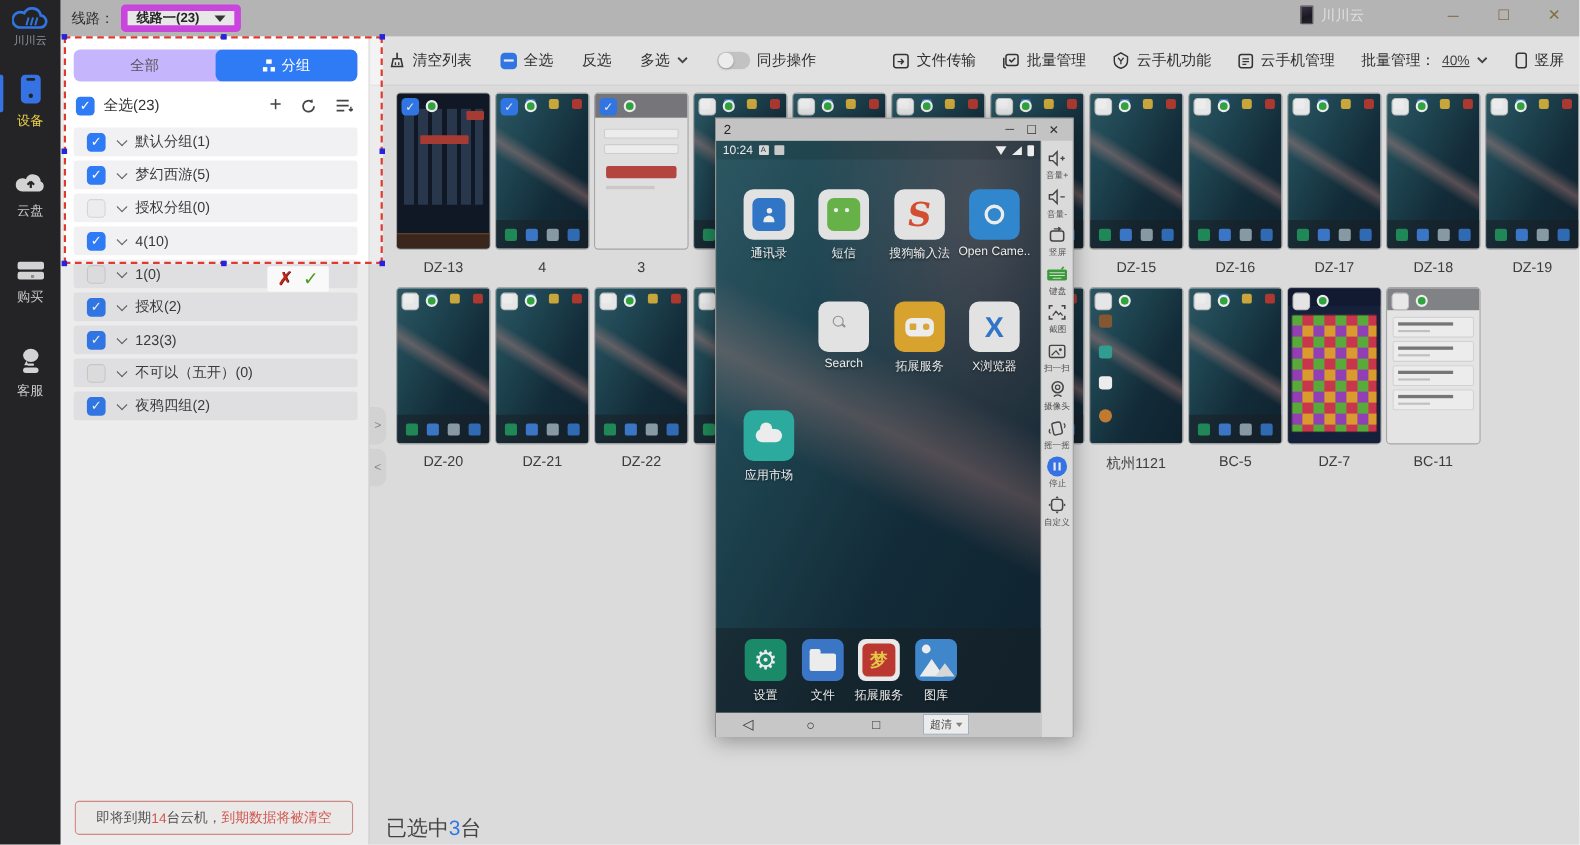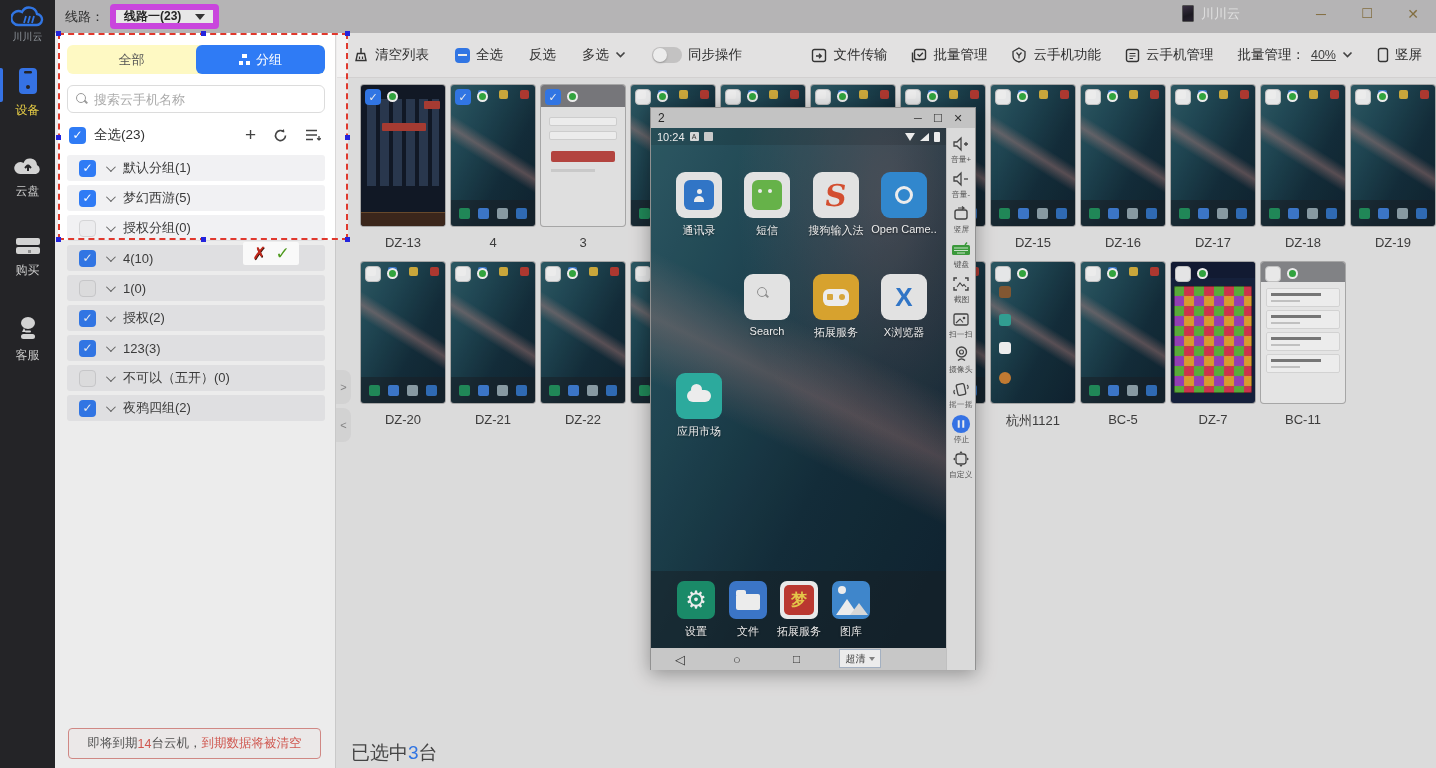--- a/index.html
+++ b/index.html
@@ -25,21 +25,21 @@
   .line-dd .ddv { font-weight:bold; font-size:12px; color:#222; }
   .caret { width:0; height:0; border-left:5px solid transparent; border-right:5px solid transparent; border-top:6px solid #333; }
   .win-right { position:absolute; right:0; top:0; height:27px; display:flex; align-items:center; gap:0; }
   .mini-thumb { width:12px; height:17px; border-radius:1px; background:linear-gradient(160deg,#3a2f44,#17151d 60%,#241d2c); border:1px solid #555; margin-right:7px; }
   .win-appname { color:#f2f2f2; font-size:13px; margin-right:58px; }
   .wbtn { width:46px; height:27px; display:flex; align-items:center; justify-content:center; color:#8a7340; font-size:14px; cursor:pointer; }
   .wbtn.max { font-size:13px; }
 
   
   .panel { position:absolute; left:55px; top:33px; width:281px; bottom:0; background:#ffffff; z-index:4; border-right:1px solid #d9d8d8; }
-  .tabs { display:flex; margin:12px 10px 0 12px; height:29px; border-radius:6px; background:#fef9c3; overflow:hidden; }
+  .tabs { display:flex; margin:12px 10px 0 12px; height:29px; border-radius:6px; background:#c4b5fd; overflow:hidden; }
   .tab { flex:1; display:flex; align-items:center; justify-content:center; gap:6px; font-size:13px; color:#555; cursor:pointer; border-radius:6px; }
   .tab.active { background:#2f7bf5; color:#fff; }
   .tab-grid-icon { display:inline-block; width:11px; height:11px; position:relative; }
   .tab-grid-icon::before { content:""; position:absolute; left:3px; top:0; width:5px; height:4px; background:#fff; }
   .tab-grid-icon::after { content:""; position:absolute; left:0; bottom:0; width:4px; height:4px; background:#fff; box-shadow:7px 0 0 #fff; }
   .search { margin:11px 10px 0 12px; height:28px; border:1px solid #dcdcdc; border-radius:6px; display:flex; align-items:center; padding:0 8px; gap:6px; background:#fff; }
   .mag { position:relative; width:12px; height:12px; flex:none; }
   .mag::before { content:""; position:absolute; left:0; top:0; width:8px; height:8px; border:1.5px solid #9a9a9a; border-radius:50%; }
   .mag::after { content:""; position:absolute; left:8px; top:8px; width:4px; height:1.5px; background:#9a9a9a; transform:rotate(45deg); }
   .search input { border:none; outline:none; flex:1; font-size:13px; color:#333; background:transparent; font-family:inherit; }
@@ -264,24 +264,20 @@
   <div class="panel">
     <div class="tabs">
       <div class="tab">
           <span>全部</span>
         </div>
       <div class="tab active">
         <span class="tab-grid-icon"></span>
         <span>分组</span>
       </div>
     </div>
-    <div class="search">
-      <span class="mag"></span>
-      <input type="text" placeholder="搜索云手机名称" style="">
-    </div>
     <div class="selrow">
       <span class="cb checked">✓</span>
       <span class="sr-label">全选(23)</span>
       <span class="sr-icons">
         <span class="sr-plus">+</span>
         <svg width="15" height="15" viewBox="0 0 15 15" style="cursor:pointer">
           <path d="M12.5 7.5 a5 5 0 1 1-1.7-3.7" fill="none" stroke="#444" stroke-width="1.6"></path>
           <path d="M11 1 l0.3 3.3 -3.2-0.6z" fill="#444"></path>
         </svg>
         <svg width="16" height="14" viewBox="0 0 16 14" style="cursor:pointer">

